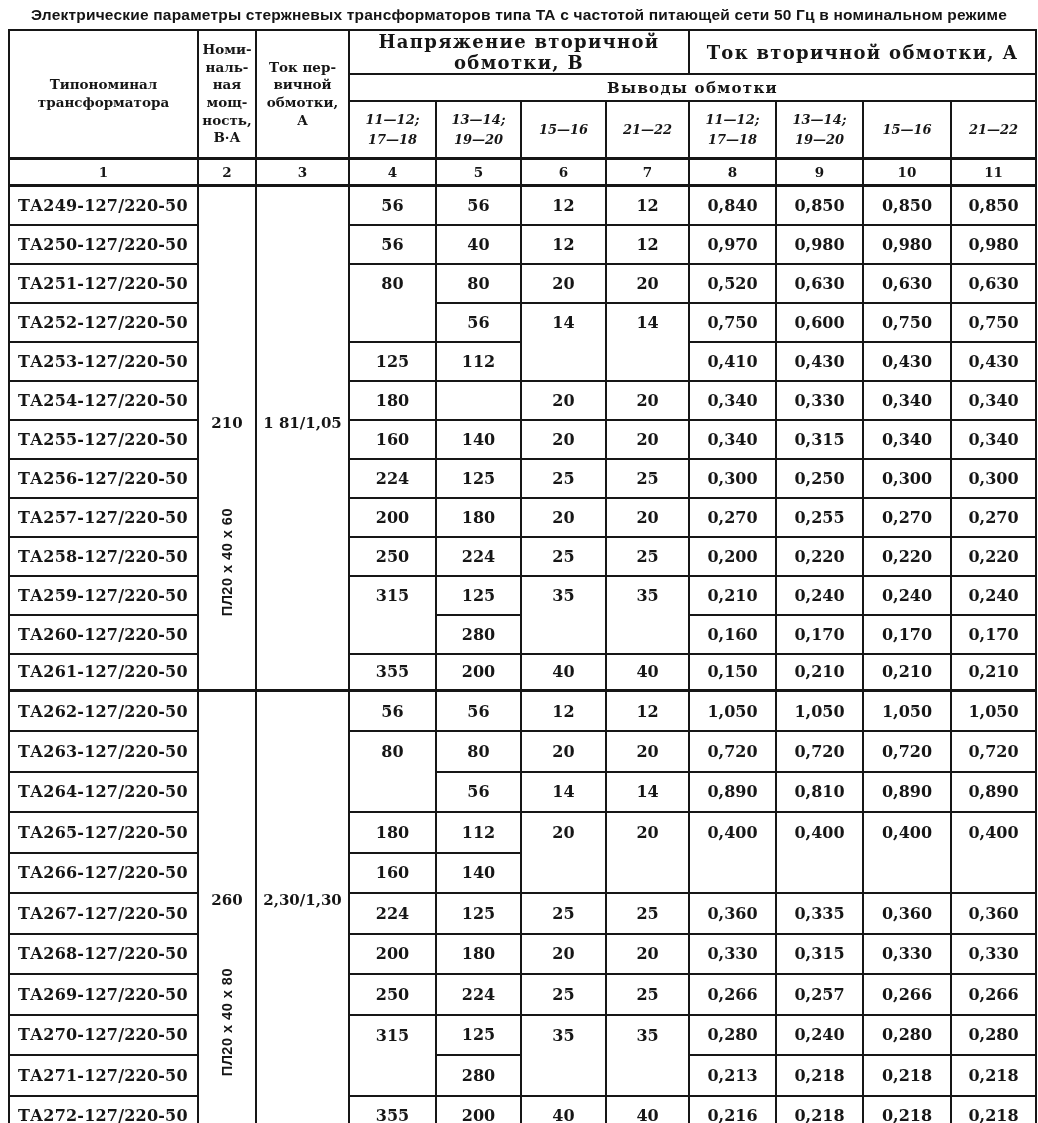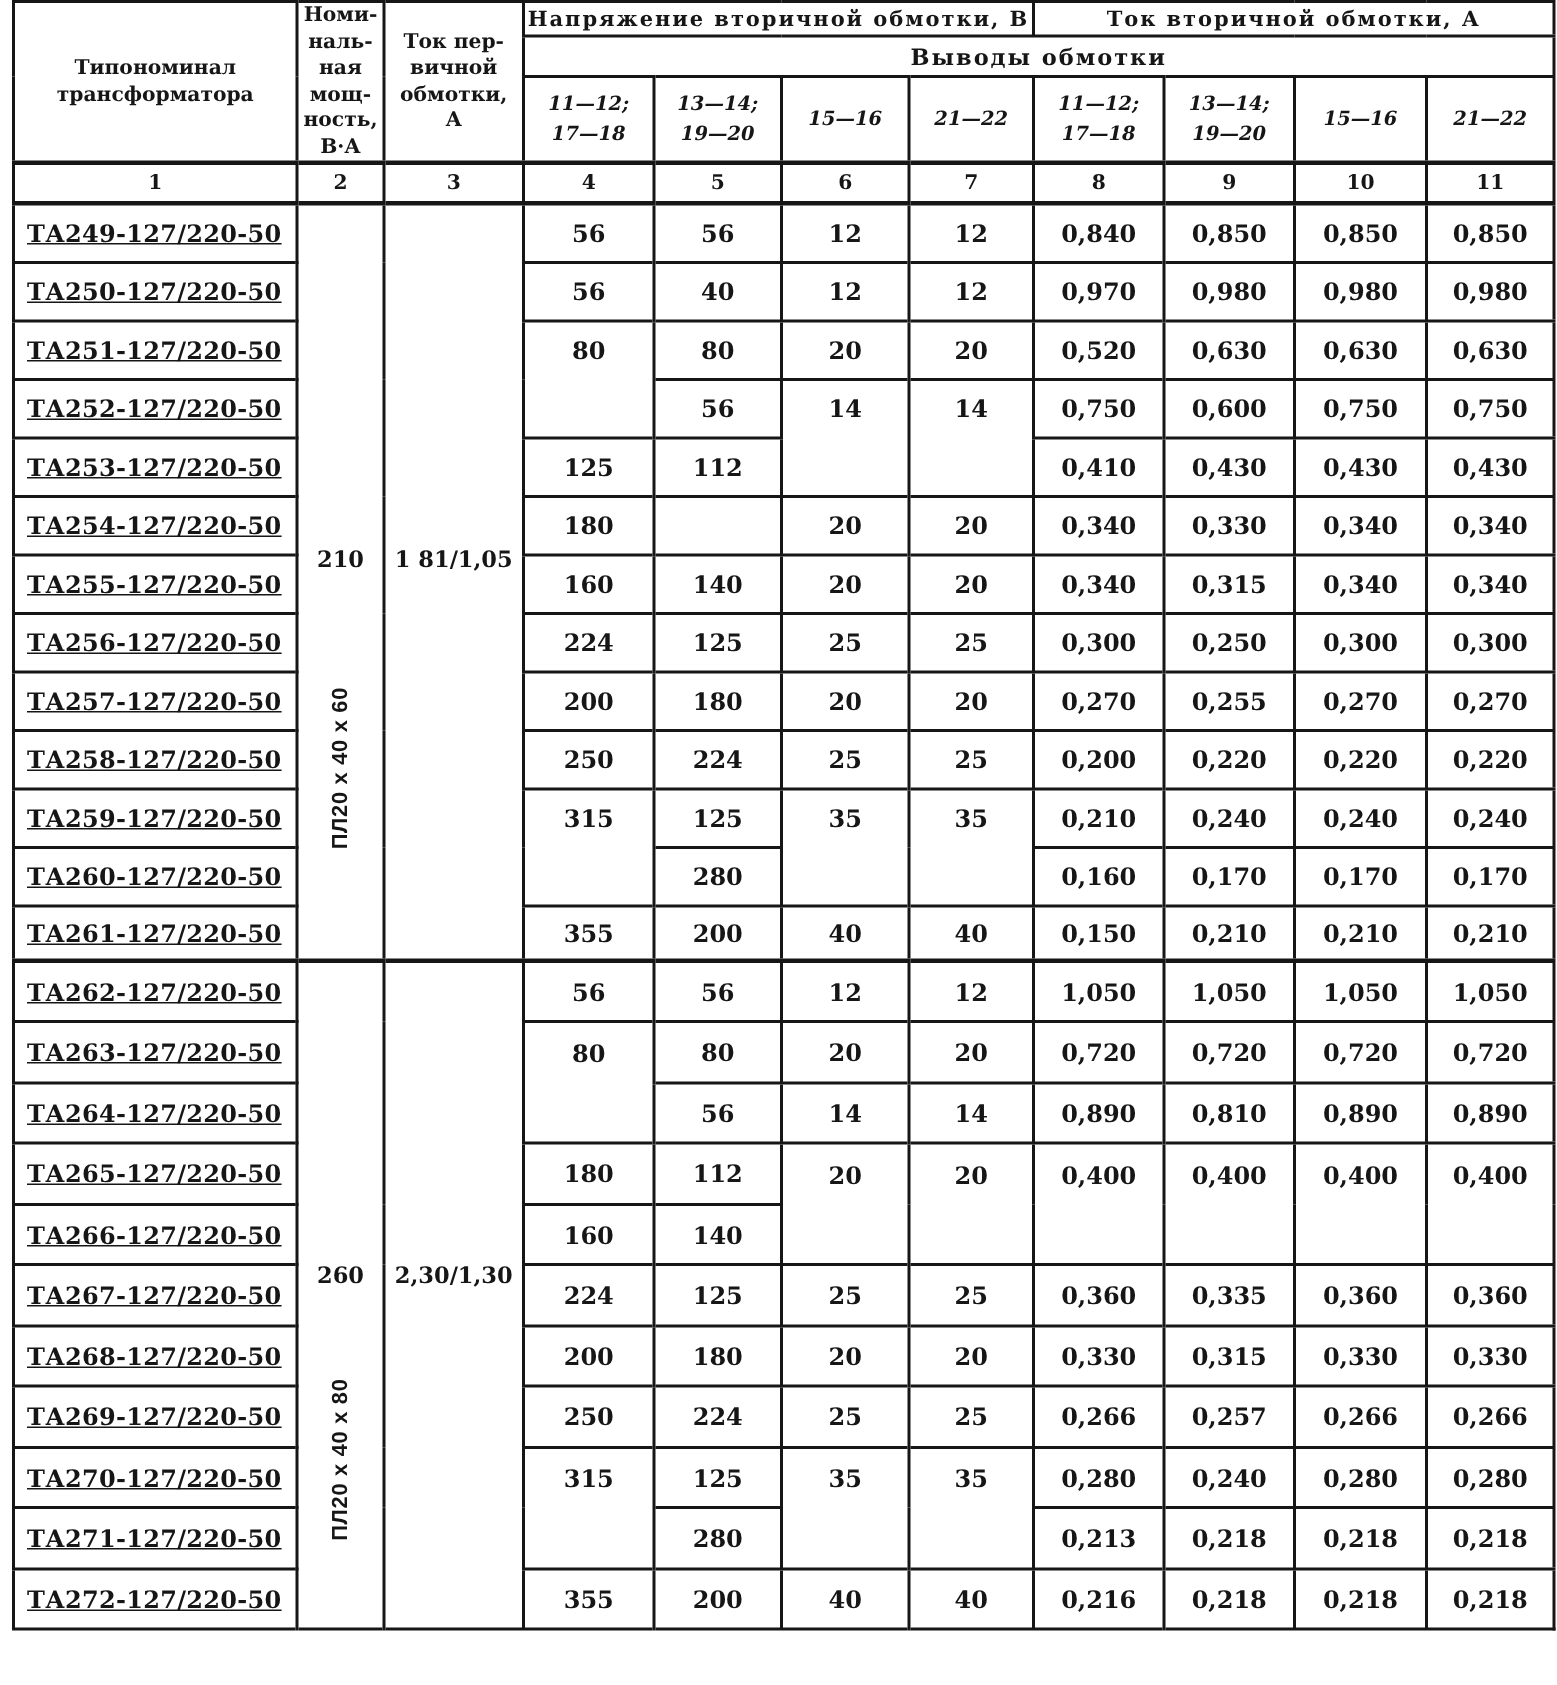--- a/index.html
+++ b/index.html
@@ -16,32 +16,32 @@
     border-collapse:collapse;table-layout:fixed;
     margin-left:8px;width:1027px;
     border:2.5px solid #161616;
   }
   th,td{
     border-left:2px solid #161616;border-top:2px solid #161616;
     padding:0;margin:0;color:#161616;overflow:hidden;
   }
   thead th{font-weight:bold;vertical-align:middle;text-align:center;margin-top:48px;}
   .h-block{font-size:13.5px;line-height:1.3;white-space:pre-line;}
-  .h-group{font-size:14px;letter-spacing:1.3px;height:21px;}
+  .h-group{font-size:18px;letter-spacing:1.3px;height:21px;}
   .h-terms{font-size:15px;letter-spacing:1.3px;height:25px;}
   .h-terminal{
     font-style:italic;font-size:13px;line-height:1.5;
     white-space:pre-line;height:55px;
   }
   tr.nums th{font-size:13.5px;height:24px;border-top:3px solid #161616;}
   tbody tr.first-row td{border-top:3px solid #161616;}
   tbody tr.block-start td{border-top:3px solid #161616;}
   td.type-cell{
     text-align:left;padding-left:8px;font-weight:bold;
-    font-size:16px;letter-spacing:0.2px;white-space:nowrap;text-decoration:underline;
+    font-size:16px;letter-spacing:0.2px;white-space:nowrap;
   }
   td.num-cell{text-align:center;font-weight:bold;font-size:16px;}
   td.cont{border-top:none;}
   td.power-cell,td.primary-cell{position:relative;}
   .power-num,.primary-num{
     position:absolute;top:47%;left:0;right:0;transform:translateY(-50%);
     text-align:center;font-weight:bold;font-size:15px;
   }
   .core-wrap{
     position:absolute;left:0;right:0;top:51.5%;bottom:10px;
@@ -50,20 +50,21 @@
   .core-label{
     writing-mode:vertical-rl;transform:rotate(180deg);
     font-family:"Liberation Sans",sans-serif;font-weight:bold;
     font-size:14.5px;letter-spacing:0.5px;white-space:nowrap;
   }
 </style>
 </head>
 <body>
 
 <div class="page">
+  <div class="title">Электрические параметры стержневых трансформаторов типа ТА с частотой питающей сети 50 Гц в номинальном режиме</div>
 
   <table class="params">
     <colgroup>
       <col style="width:189px">
         <col style="width:58px">
         <col style="width:93px">
       <col style="width:87px">
         <col style="width:85px">
         <col style="width:85px">
         <col style="width:83px">

